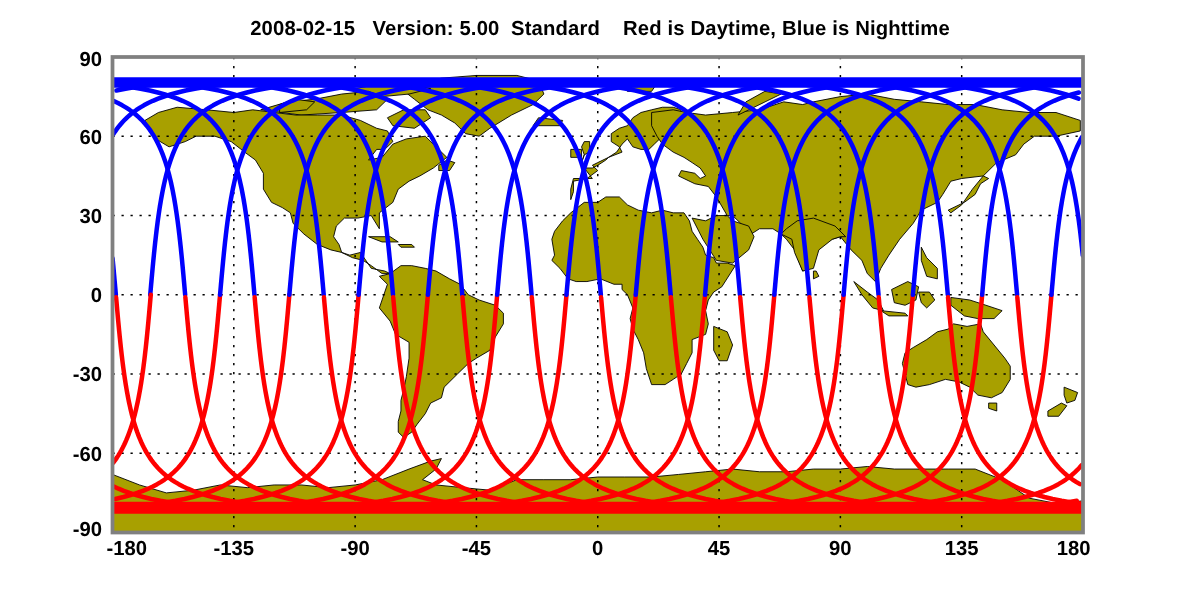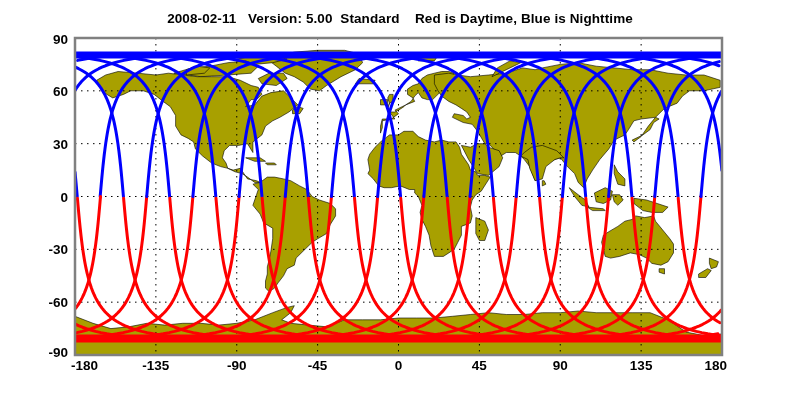--- a/index.html
+++ b/index.html
@@ -15,21 +15,21 @@
   }
   #plotwrap{position:absolute;left:0;top:0;width:800px;height:400px;}
   svg{display:block;}
   .ticklbl{font-family:"Liberation Sans",sans-serif;font-size:13.5px;font-weight:bold;fill:#000;}
 </style>
 </head>
 <body>
 
 <div id="root">
 
-  <div id="title">2008-02-11   Version: 5.00  Standard    Red is Daytime, Blue is Nighttime</div>
+  <div id="title">2008-02-15   Version: 5.00  Standard    Red is Daytime, Blue is Nighttime</div>
 
   <div id="plotwrap">
     <svg id="svg" width="800" height="400">
       <defs>
         <clipPath id="plotclip">
             <rect x="75" y="38" width="647" height="317"></rect>
           </clipPath>
       </defs>
       <rect id="ocean" x="75" y="38" width="647" height="317" fill="#FFFFFF"></rect>
       <g id="landgroup" clip-path="url(#plotclip)">

